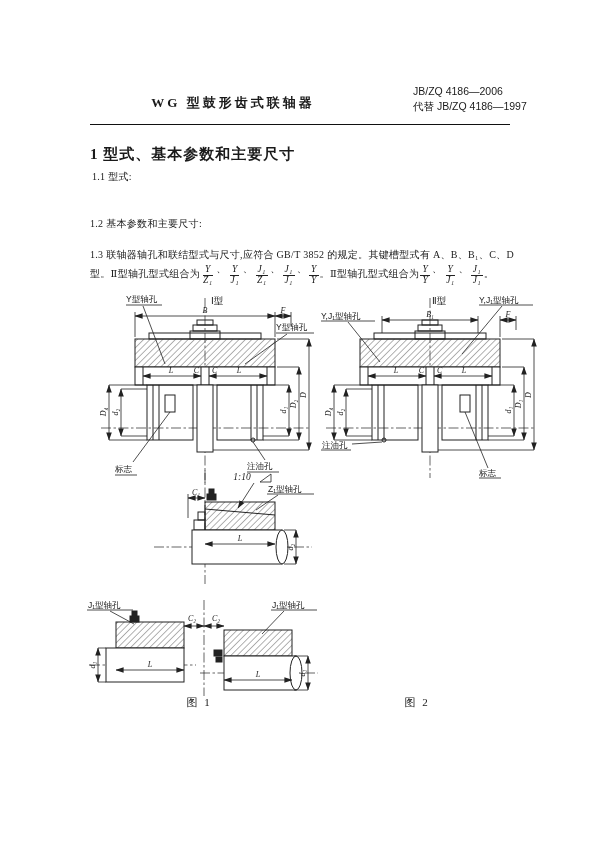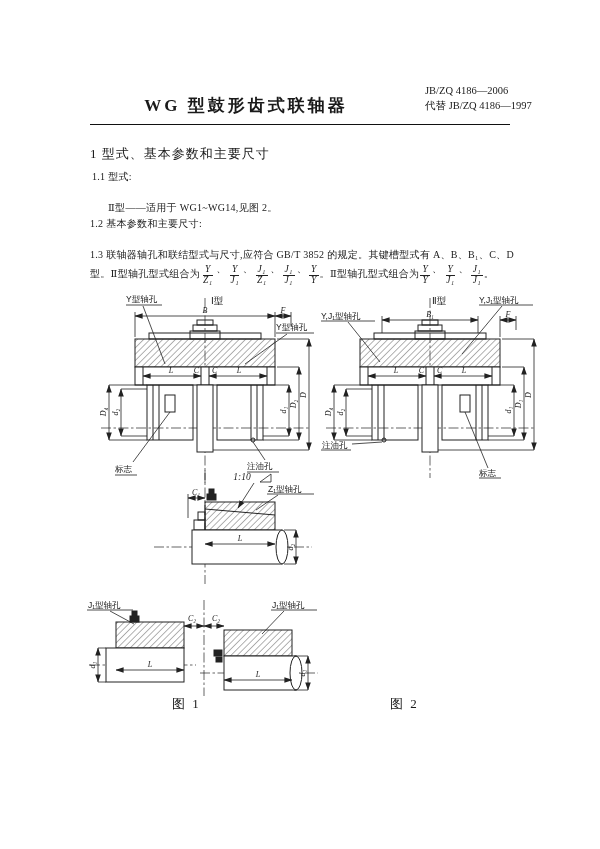--- a/index.html
+++ b/index.html
@@ -1,30 +1,30 @@
 <!DOCTYPE html>
 <html><head>
 <meta charset="utf-8">
 <style>
   html,body{margin:0;padding:0;background:#e8e8e8;}
   #page{position:relative;width:600px;height:849px;background:#fff;overflow:hidden;
         font-family:"Liberation Serif","DejaVu Serif",serif;color:#1a1a1a;}
   .abs{position:absolute;white-space:nowrap;}
-  #doc-title{left:90px;top:94px;width:312px;text-align:center;font-size:17px;font-weight:bold;letter-spacing:3px;}
-  #std-block{left:413px;top:84px;font-size:10.5px;line-height:14.5px;font-family:Liberation Serif, serif;margin-left:12px;}
+  #doc-title{left:77px;top:94px;width:312px;text-align:center;font-size:13px;font-weight:bold;letter-spacing:3px;}
+  #std-block{left:413px;top:84px;font-size:10.5px;line-height:14.5px;font-family:Liberation Sans, sans-serif;}
   #header-rule{left:90px;top:124px;width:420px;border-top:1.6px solid #111;height:0;}
   .t{position:absolute;font-size:10px;white-space:nowrap;letter-spacing:0.3px;}
-  .bold{font-weight:normal;font-size:13px;letter-spacing:1px;}
+  .bold{font-weight:bold;font-size:15px;letter-spacing:1px;}
   .combo{display:flex;align-items:center;height:32px;}
   .frac{display:inline-flex;flex-direction:column;align-items:center;line-height:1.05;
         font-size:9.5px;font-style:italic;font-family:"Liberation Serif",serif;margin:0 1px;}
   .frac .num{border-bottom:1px solid #222;padding:0 2px;}
   .frac .den{padding:0 2px;font-family:Liberation Serif, serif;}
   .frac-sep{margin:0 1px;}
-  .caption{font-size:13px;letter-spacing:2px;}
+  .caption{font-size:11px;letter-spacing:2px;text-align:center;}
   svg{position:absolute;overflow:visible;}
   svg text{stroke:none !important;}
   .dim{font:italic 8px "Liberation Serif","DejaVu Serif",serif;fill:#1a1a1a;}
   .cn{font:8.5px "Liberation Sans","DejaVu Sans",sans-serif;fill:#1a1a1a;}
   .t10{font-size:9.5px;}
   .cl{stroke-dasharray:10 2.5 2.5 2.5;stroke-width:0.7;}
 </style>
 </head>
 <body>
 
@@ -32,21 +32,20 @@
 
   <div class="abs" id="doc-title">WG 型鼓形齿式联轴器</div>
   <div class="abs" id="std-block">
     <div>JB/ZQ 4186—2006</div>
     <div>代替 JB/ZQ 4186—1997</div>
   </div>
   <div class="abs" id="header-rule"></div>
 
   <div class="t bold" style="left:90px;top:145px">1  型式、基本参数和主要尺寸</div>
   <div class="t" style="left:92px;top:170px">1.1  型式:</div>
-  <div class="t" style="left:108px;top:201px">Ⅱ型——适用于 WG1~WG14,见图 2。</div>
   <div class="t" style="left:90px;top:217px">1.2  基本参数和主要尺寸:</div>
   <div class="t" style="left:90px;top:248px">1.3  联轴器轴孔和联结型式与尺寸,应符合 GB/T 3852 的规定。其键槽型式有 A、B、B₁、C、D</div>
   <div class="t combo" style="left:90px;top:258px">
     <span>型。Ⅱ型轴孔型式组合为</span>
     <span><span class="frac">
           <span class="num">Y</span>
           <span class="den">Z₁</span>
         </span><span class="frac-sep">、</span><span class="frac">
           <span class="num">Y</span>
           <span class="den">J₁</span>

